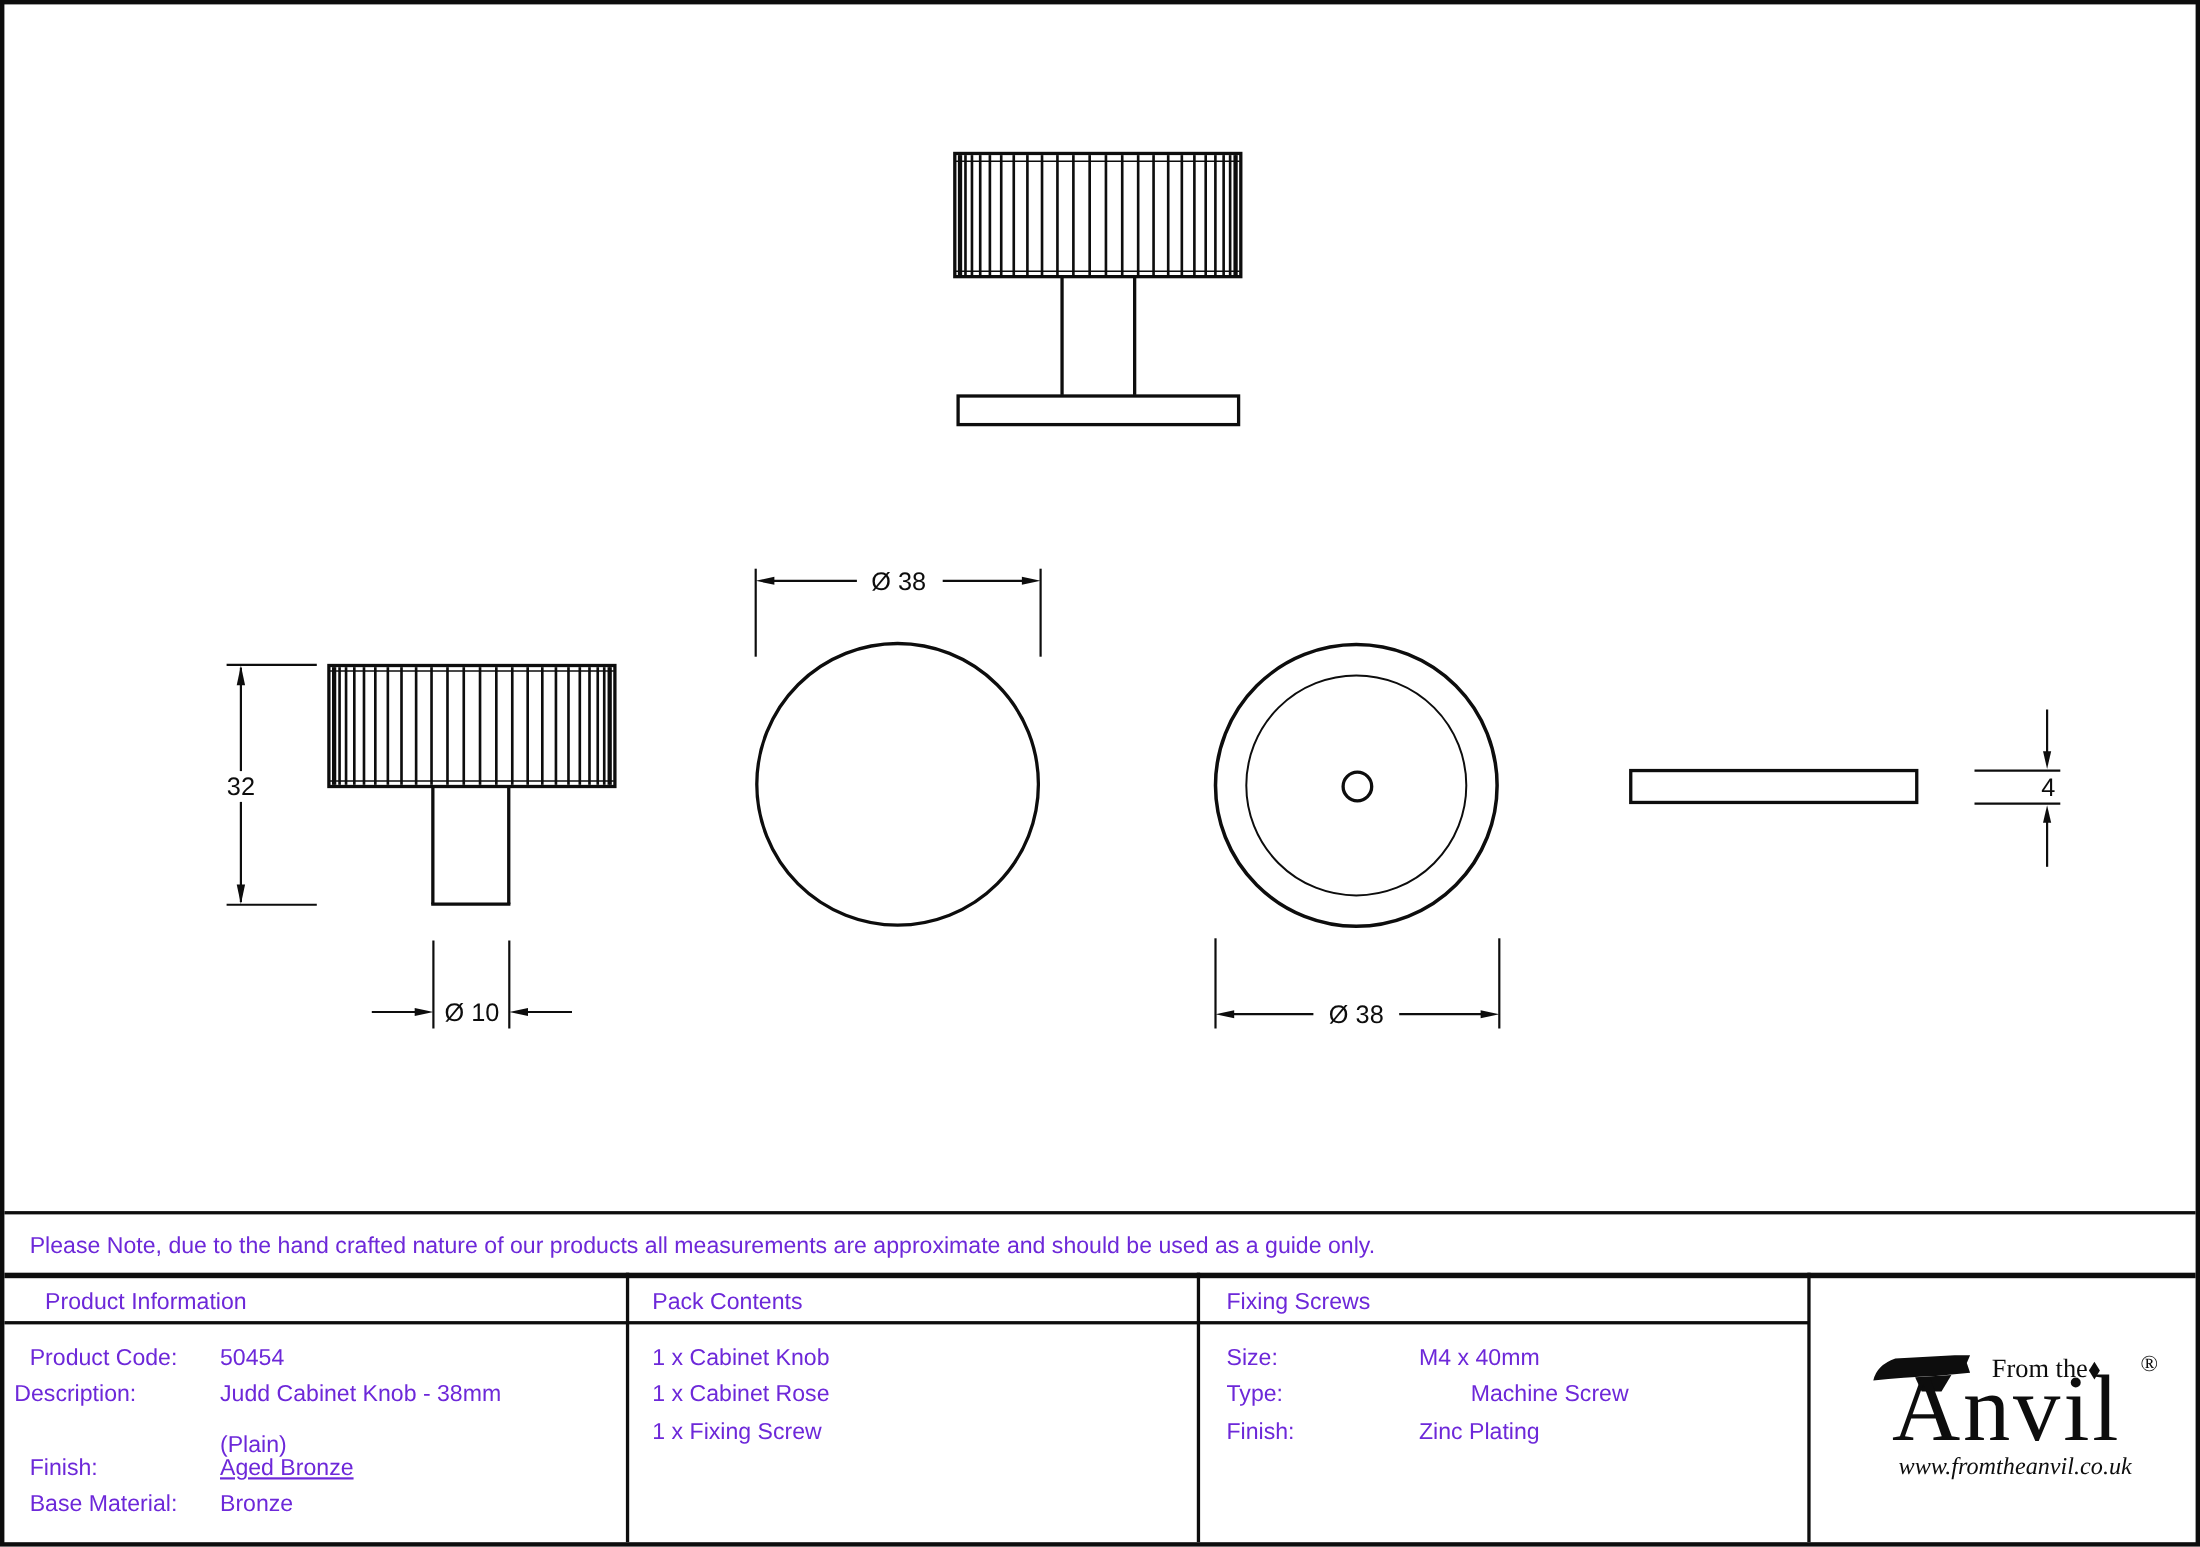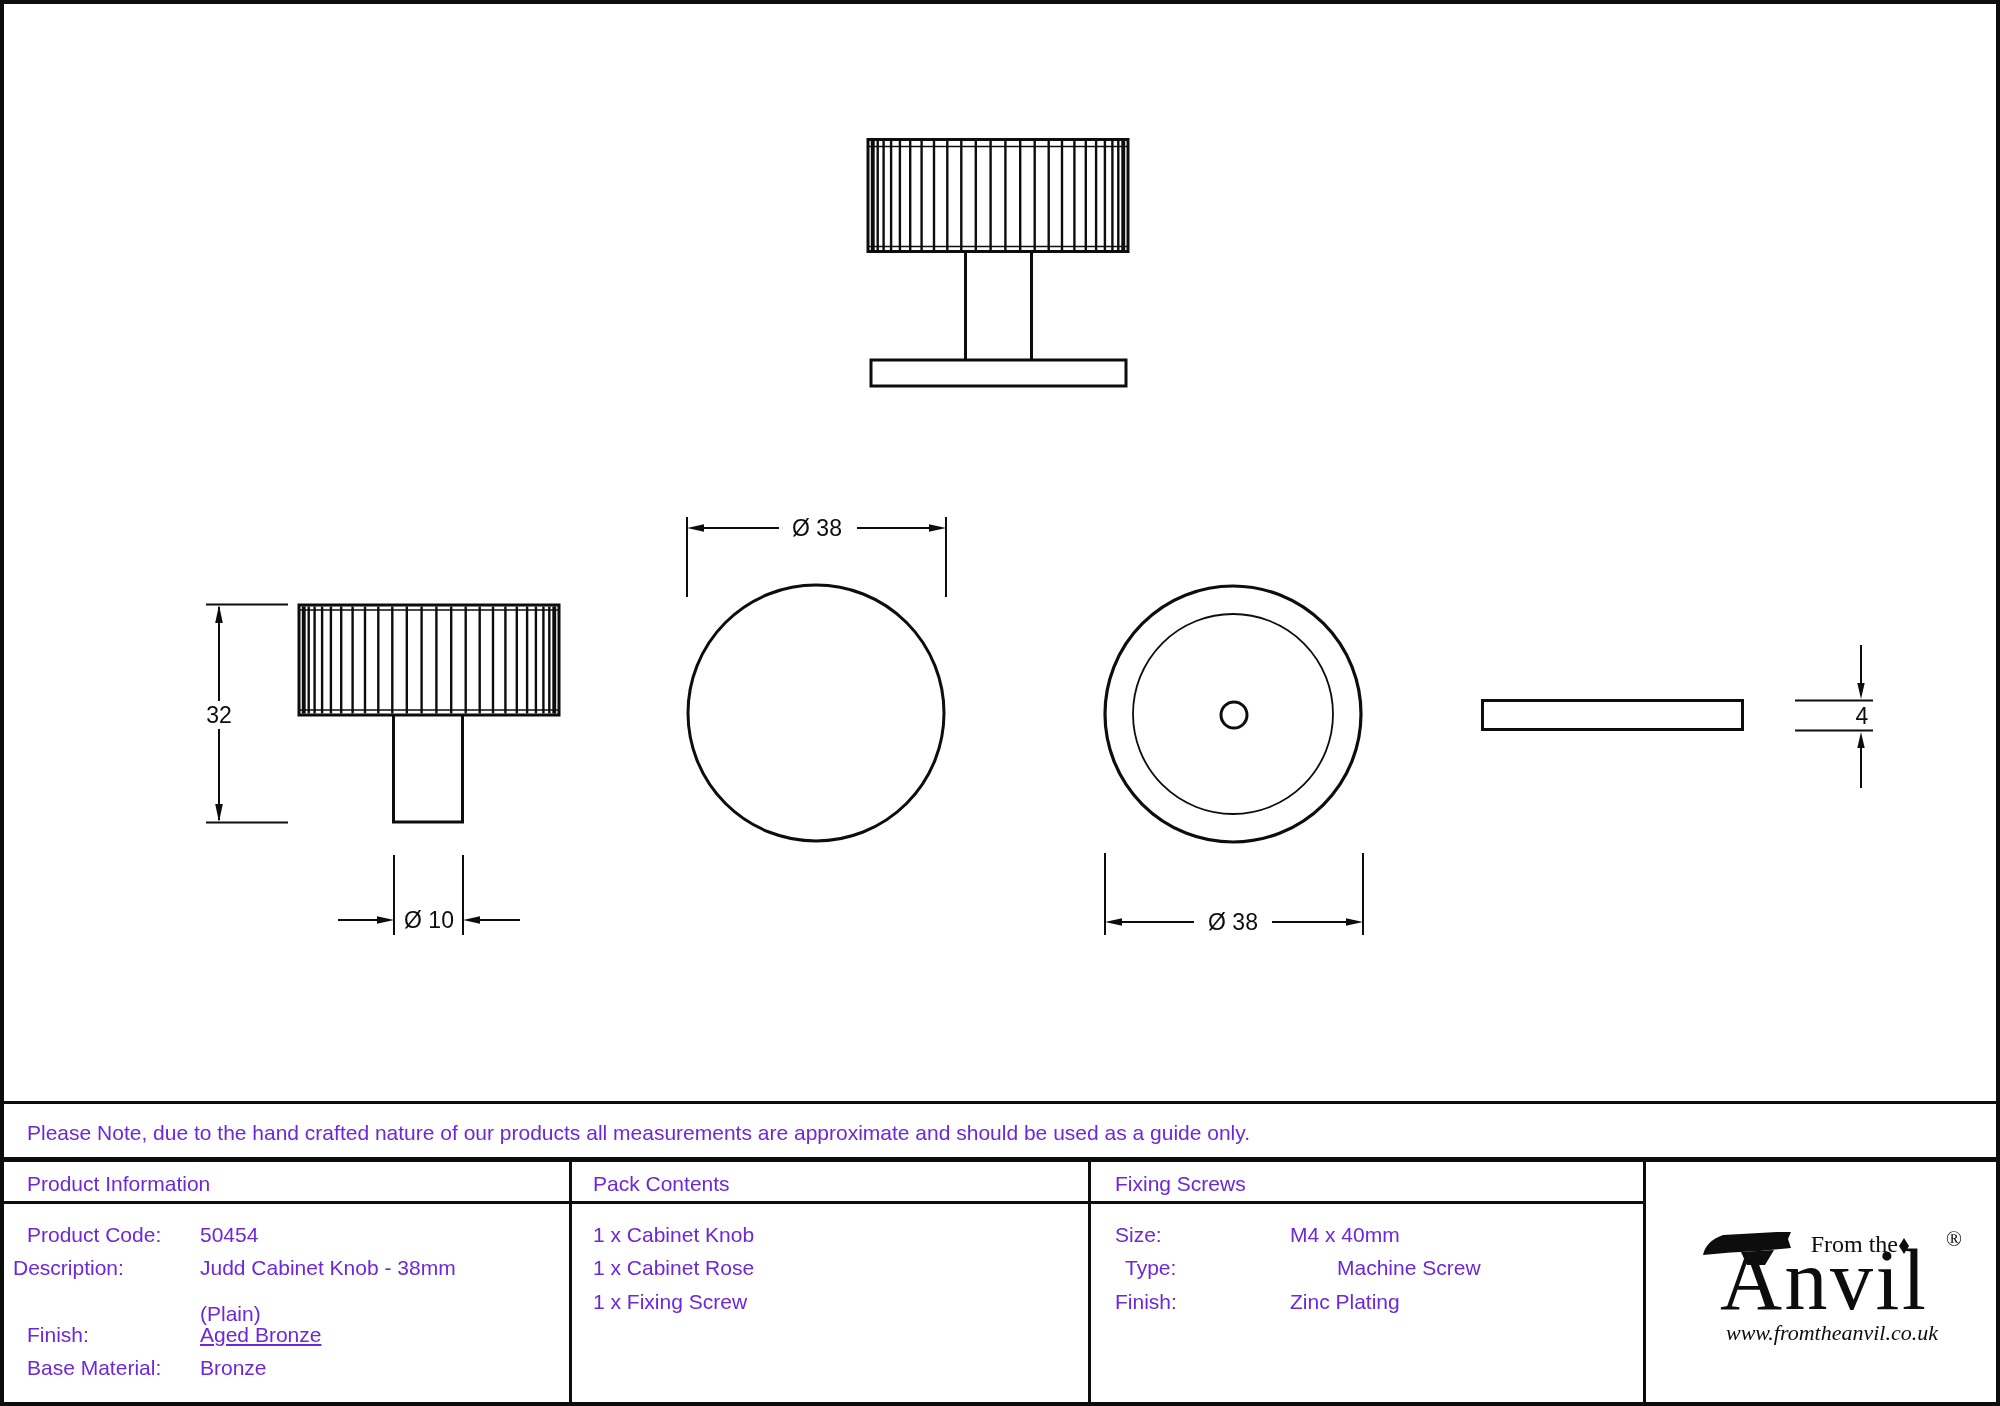--- a/index.html
+++ b/index.html
@@ -169,40 +169,40 @@
 <div class="hline" style="left:4px;right:4px;top:1101px;height:3px;"></div>
 <div class="txt" style="left:27px;top:1119px;">Please Note, due to the hand crafted nature of our products all measurements are approximate and should be used as a guide only.</div>
 <div class="hline" style="left:4px;right:4px;top:1157px;height:5px;"></div>
 
 <div>
   <div class="hline" style="left:4px;width:1641px;top:1201px;height:3px;"></div>
   <div class="vline" style="left:569px;top:1157px;bottom:4px;width:3px;"></div>
   <div class="vline" style="left:1088px;top:1157px;bottom:4px;width:3px;"></div>
   <div class="vline" style="left:1643px;top:1157px;bottom:4px;width:3px;"></div>
 
-  <div class="txt hdr" style="left:27px;top:1170px;">Product Information</div>
+  <div class="txt hdr" style="left:41px;top:1170px;">Product Information</div>
   <div class="txt" style="left:27px;top:1221px;">Product Code:</div>
   <div class="txt" style="left:200px;top:1221px;">50454</div>
   <div class="txt" style="left:13px;top:1254px;">Description:</div>
   <div class="txt" style="left:200px;top:1254px;">Judd Cabinet Knob - 38mm</div>
   <div class="txt" style="left:200px;top:1288px;margin-top:12px;">(Plain)</div>
   <div class="txt" style="left:27px;top:1321px;">Finish:</div>
   <div class="txt" style="left:200px;top:1321px;text-decoration:underline;">Aged Bronze</div>
   <div class="txt" style="left:27px;top:1354px;">Base Material:</div>
   <div class="txt" style="left:200px;top:1354px;">Bronze</div>
 
   <div class="txt hdr" style="left:593px;top:1170px;">Pack Contents</div>
   <div class="txt" style="left:593px;top:1221px;">1 x Cabinet Knob</div>
   <div class="txt" style="left:593px;top:1254px;">1 x Cabinet Rose</div>
   <div class="txt" style="left:593px;top:1288px;">1 x Fixing Screw</div>
 
   <div class="txt hdr" style="left:1115px;top:1170px;">Fixing Screws</div>
   <div class="txt" style="left:1115px;top:1221px;">Size:</div>
   <div class="txt" style="left:1290px;top:1221px;">M4 x 40mm</div>
-  <div class="txt" style="left:1115px;top:1254px;margin-left:10px;">Type:</div>
+  <div class="txt" style="left:1115px;top:1254px;">Type:</div>
   <div class="txt" style="left:1290px;top:1254px;margin-left:47px;">Machine Screw</div>
   <div class="txt" style="left:1115px;top:1288px;">Finish:</div>
   <div class="txt" style="left:1290px;top:1288px;">Zinc Plating</div>
 </div>
 
 <svg id="logo" width="351" height="240" viewBox="0 0 351 240" style="left: 1646px; top: 1162px; position: absolute;">
   <path class="anvil-shape" d="M57,93 Q60,79 77,73 L131,70 L145,70 L142,77 L145,86 L114,89 Q84,90 57,93 Z"></path>
   <path class="anvil-shape" d="M95,90 L128,88 L119,103 L101,103 Z"></path>
   <text class="logo-serif" x="74" y="147" style="font-size:86px;letter-spacing:2.5px;">Anvil</text>
   <text class="logo-serif" x="252" y="90" style="font-size:24px;" text-anchor="end">From the</text>

